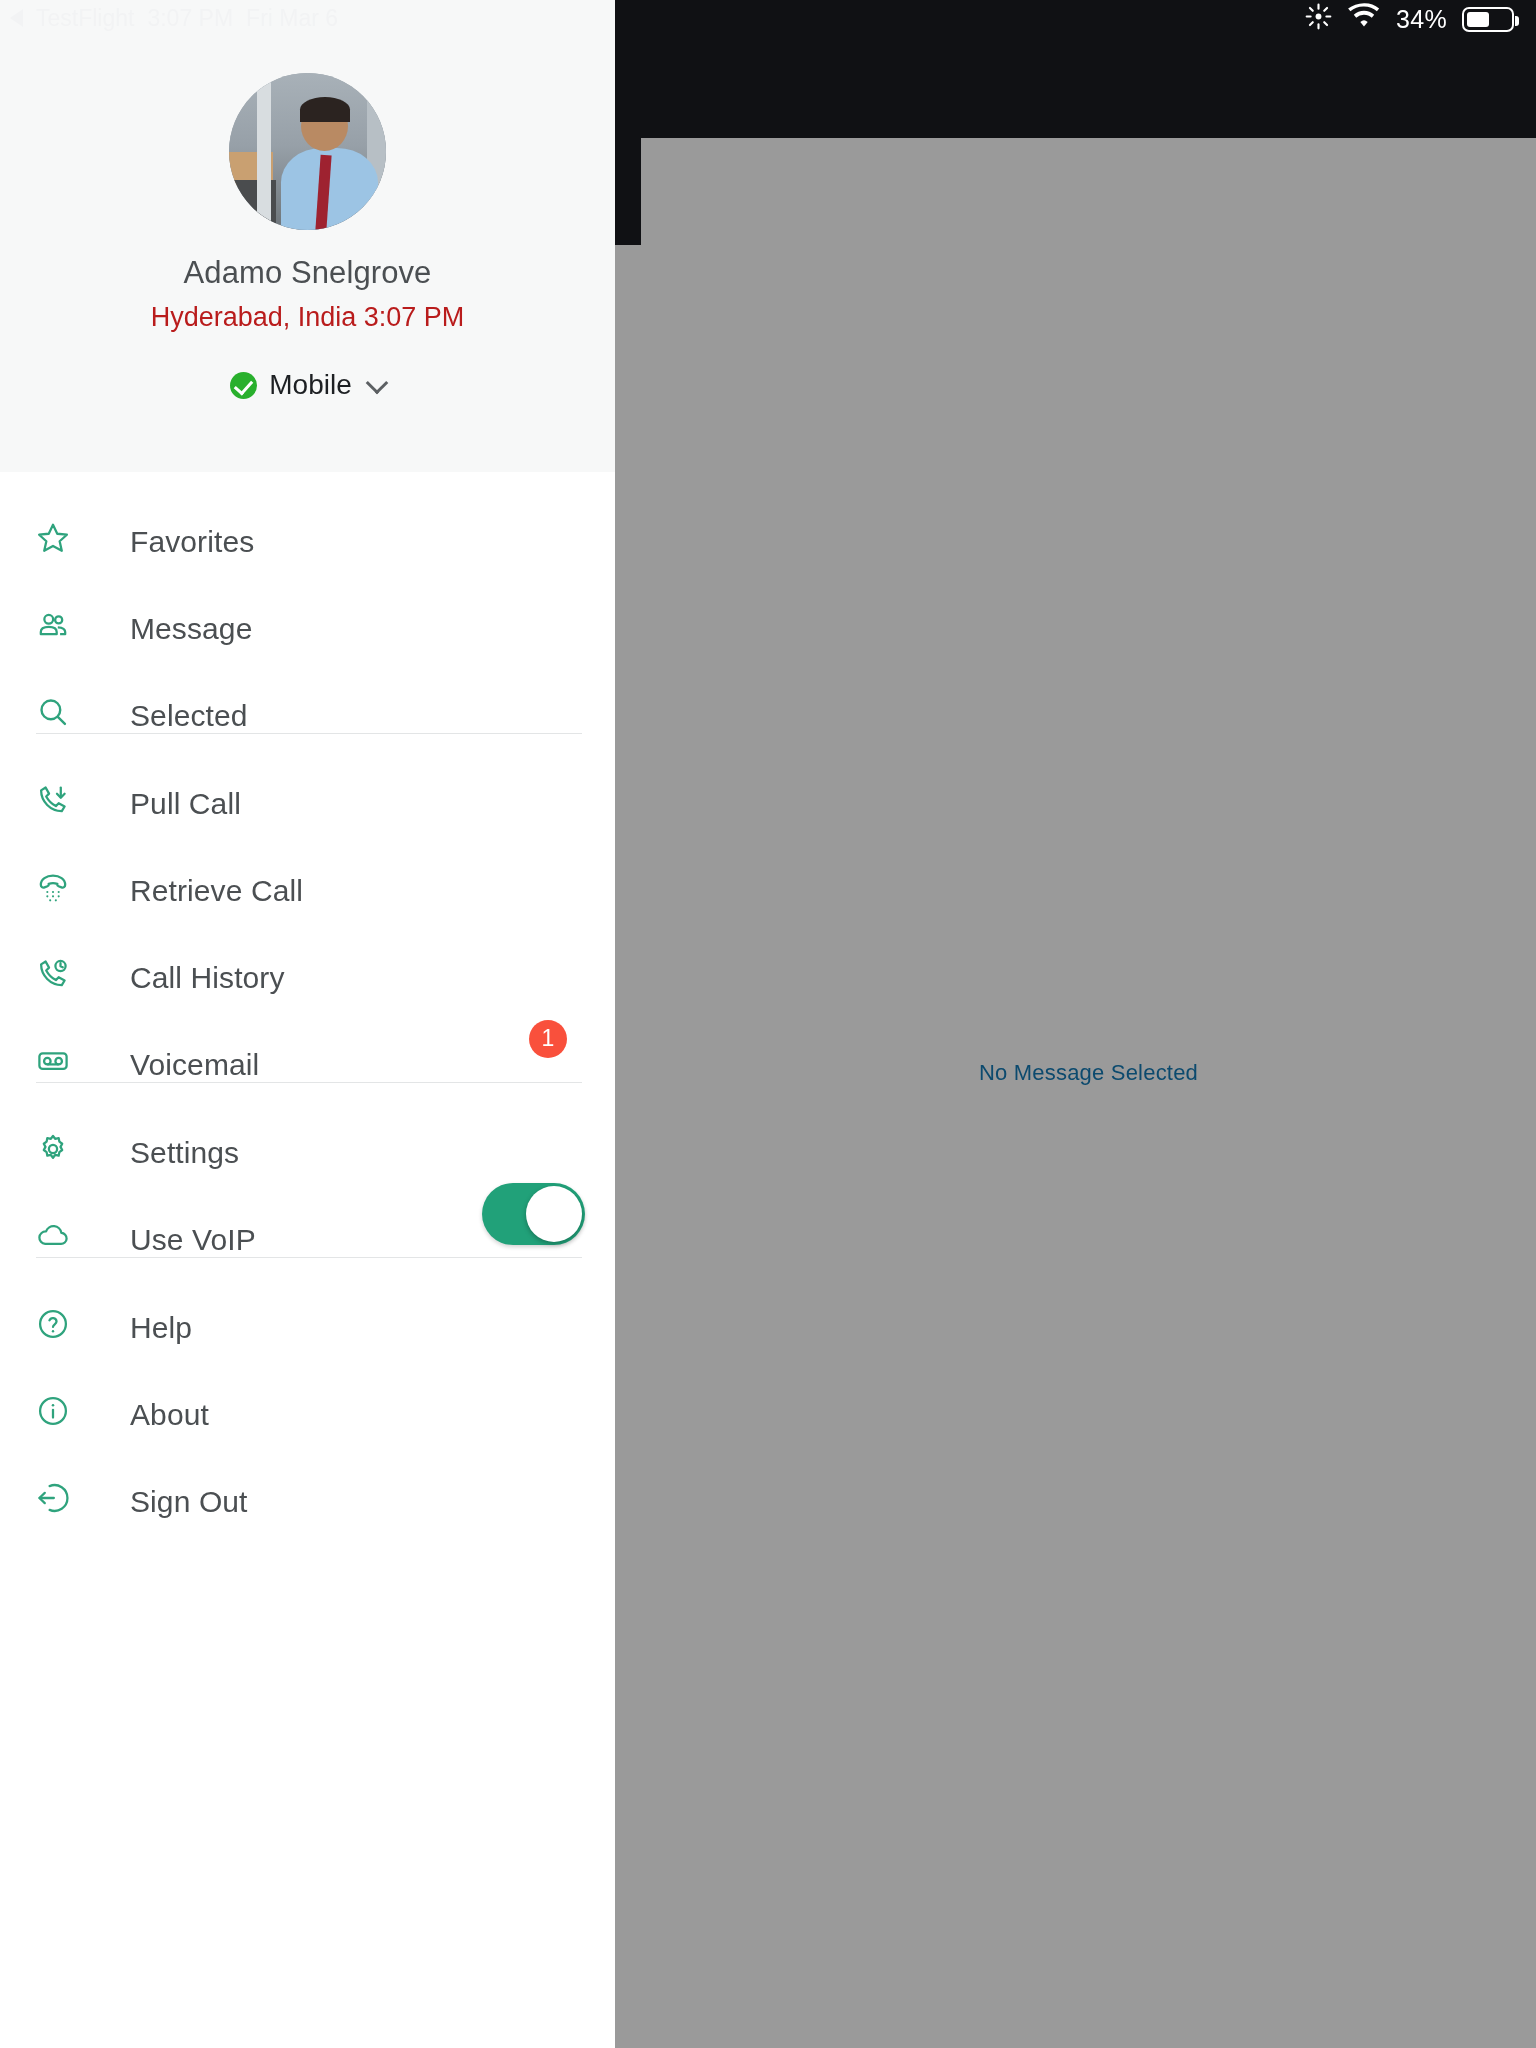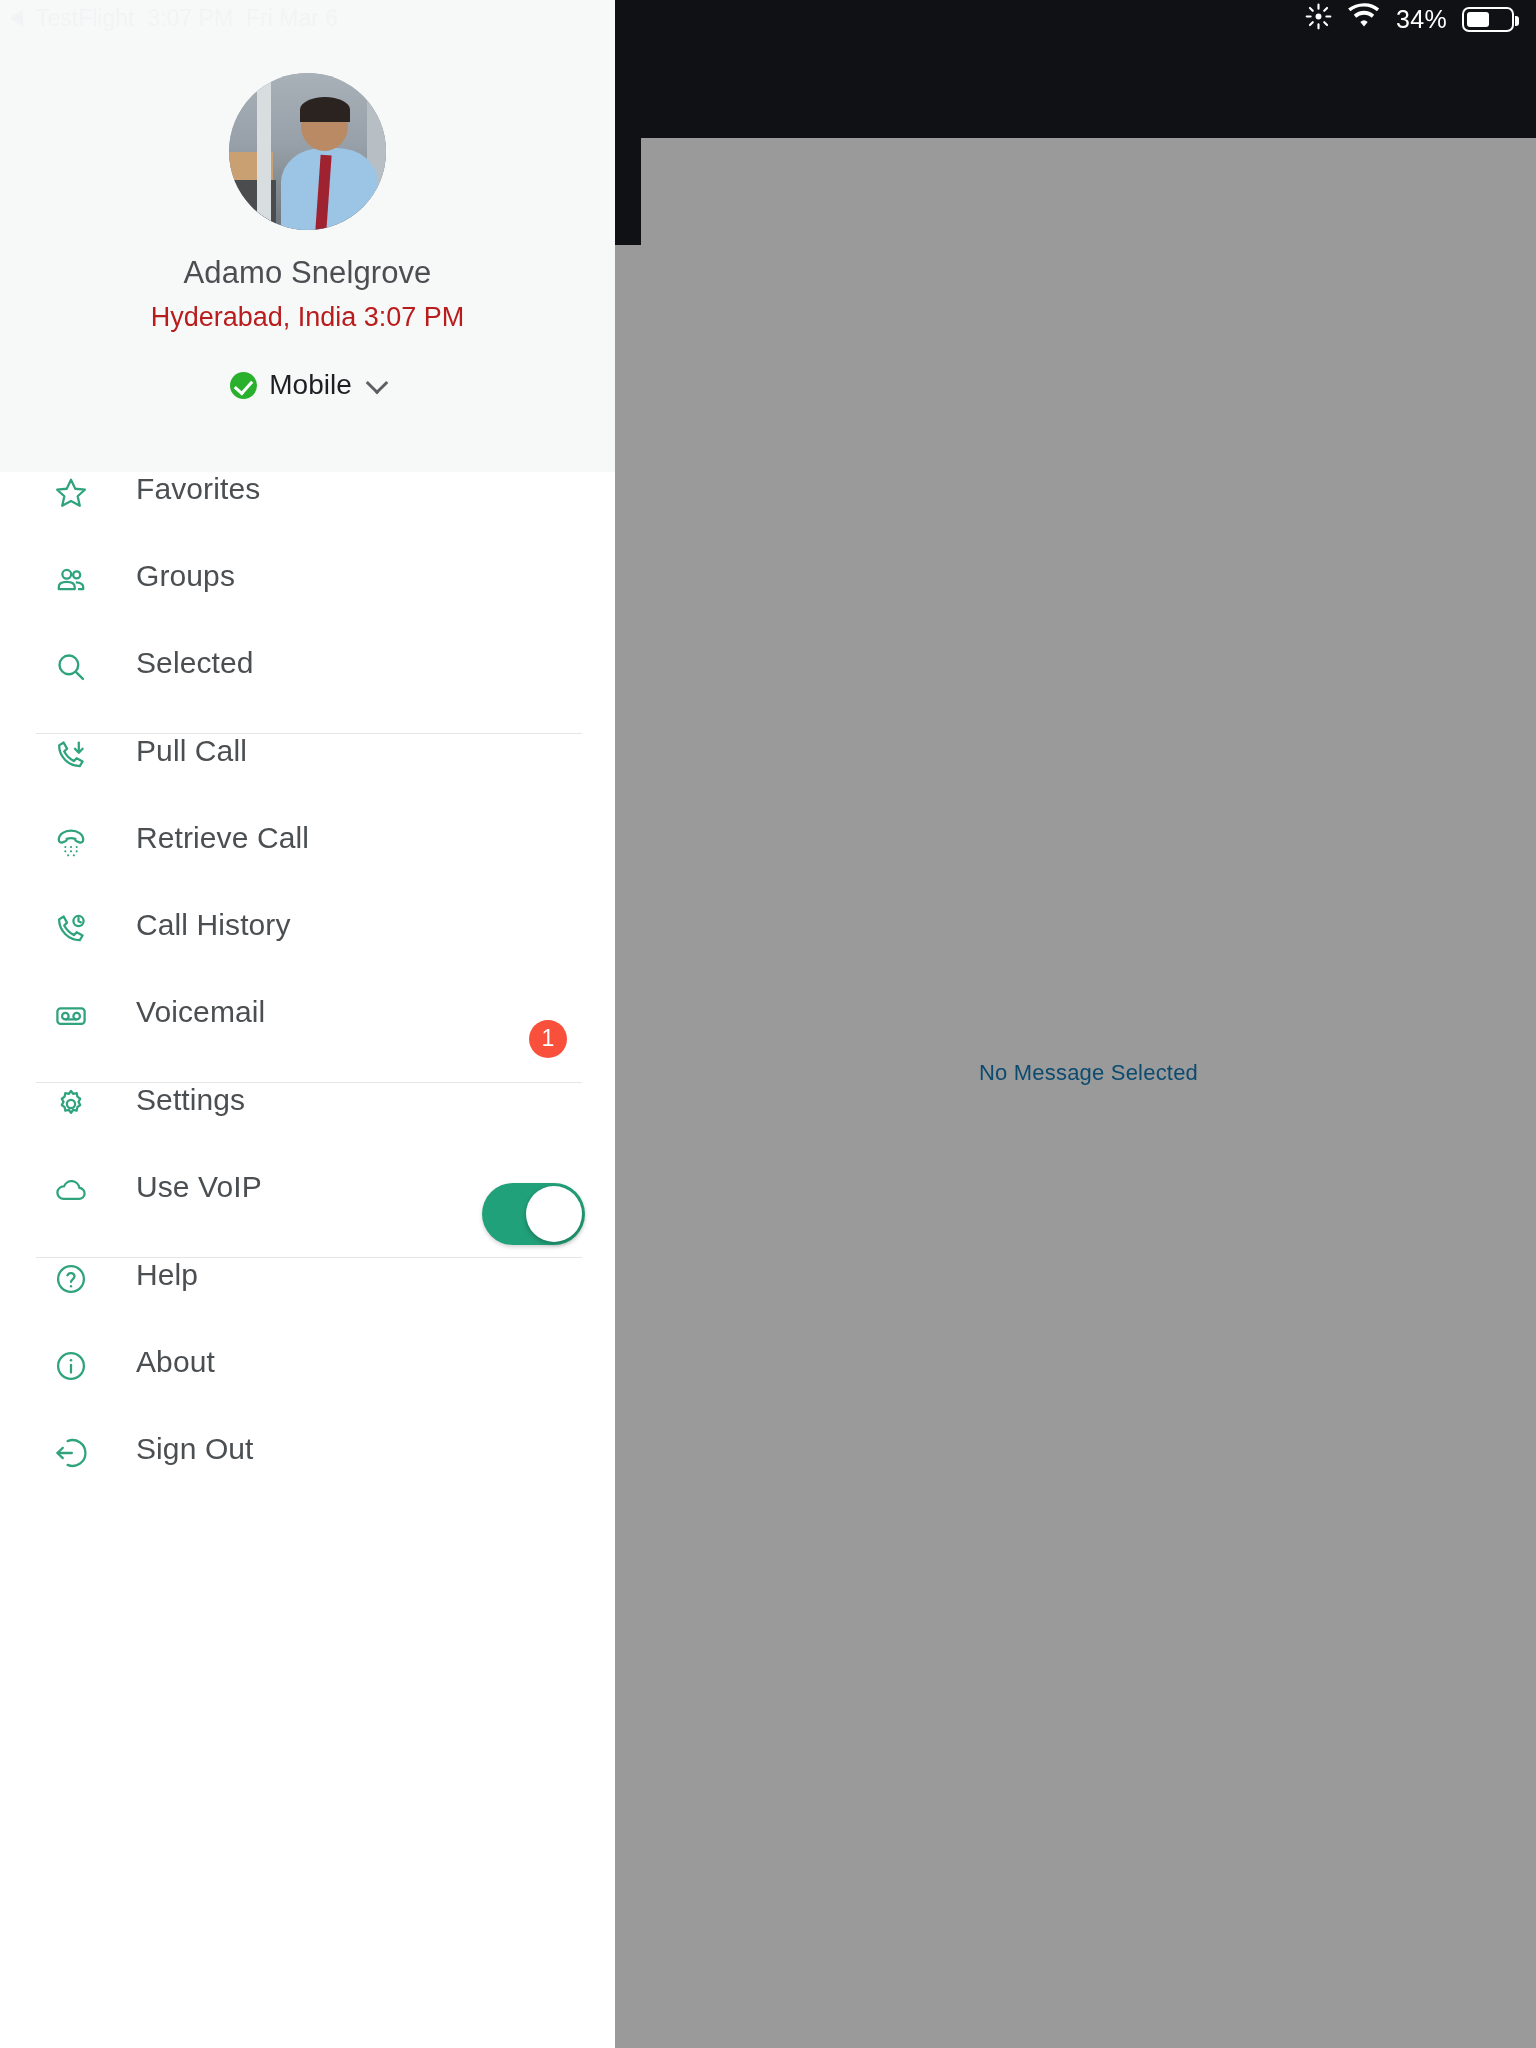--- a/index.html
+++ b/index.html
@@ -129,22 +129,23 @@
   .presence .chev {
     width: 16px; height: 16px; margin-left: 5px; margin-bottom: 5px;
     border: solid #5c6063; border-width: 0 3px 3px 0;
     transform: rotate(45deg);
   }
 
   
   .menu { position: absolute; left: 0; top: 472px; width: 615px; }
   .menu-item {
     position: relative; height: 87px;
-    display: flex; align-items: flex-start;
-    padding-left: 50px;
+    display: flex; align-items: flex-end;
+    padding-left: 32px;
+    gap: 12px;
   }
   .menu-item .m-icon {
     width: 42px; height: 42px; flex: 0 0 42px;
     display: flex; align-items: center; justify-content: center;
     color: #2fa37d;
   }
   .menu-item .m-icon svg { display: block; }
   .menu-item .m-label {
     margin-left: 44px;
     font-size: 30px; color: #4b4f52; letter-spacing: .1px;
@@ -257,21 +258,21 @@
 
       <div class="menu-item">
         <span class="m-icon">
           <svg width="34" height="34" viewBox="0 0 24 24" fill="none" stroke="#2fa37d" stroke-width="1.6" stroke-linejoin="round">
             <circle cx="9" cy="8" r="3.1"></circle>
               <circle cx="16" cy="8.4" r="2.5"></circle>
             <path d="M3.4 18.5v-1.6c0-2.4 2.5-3.6 5.6-3.6s5.6 1.2 5.6 3.6v1.6z"></path>
             <path d="M15.4 13.6c2.7.15 5.2 1.3 5.2 3.4v1.5h-3.6"></path>
           </svg>
         </span>
-        <span class="m-label">Groups</span>
+        <span class="m-label">Message</span>
       </div>
 
       <div class="menu-item">
         <span class="m-icon">
           <svg width="34" height="34" viewBox="0 0 24 24" fill="none" stroke="#2fa37d" stroke-width="1.7" stroke-linecap="round">
             <circle cx="10.5" cy="10.5" r="6.6"></circle>
               <line x1="15.4" y1="15.4" x2="20.4" y2="20.4"></line>
           </svg>
         </span>
         <span class="m-label">Selected</span>

